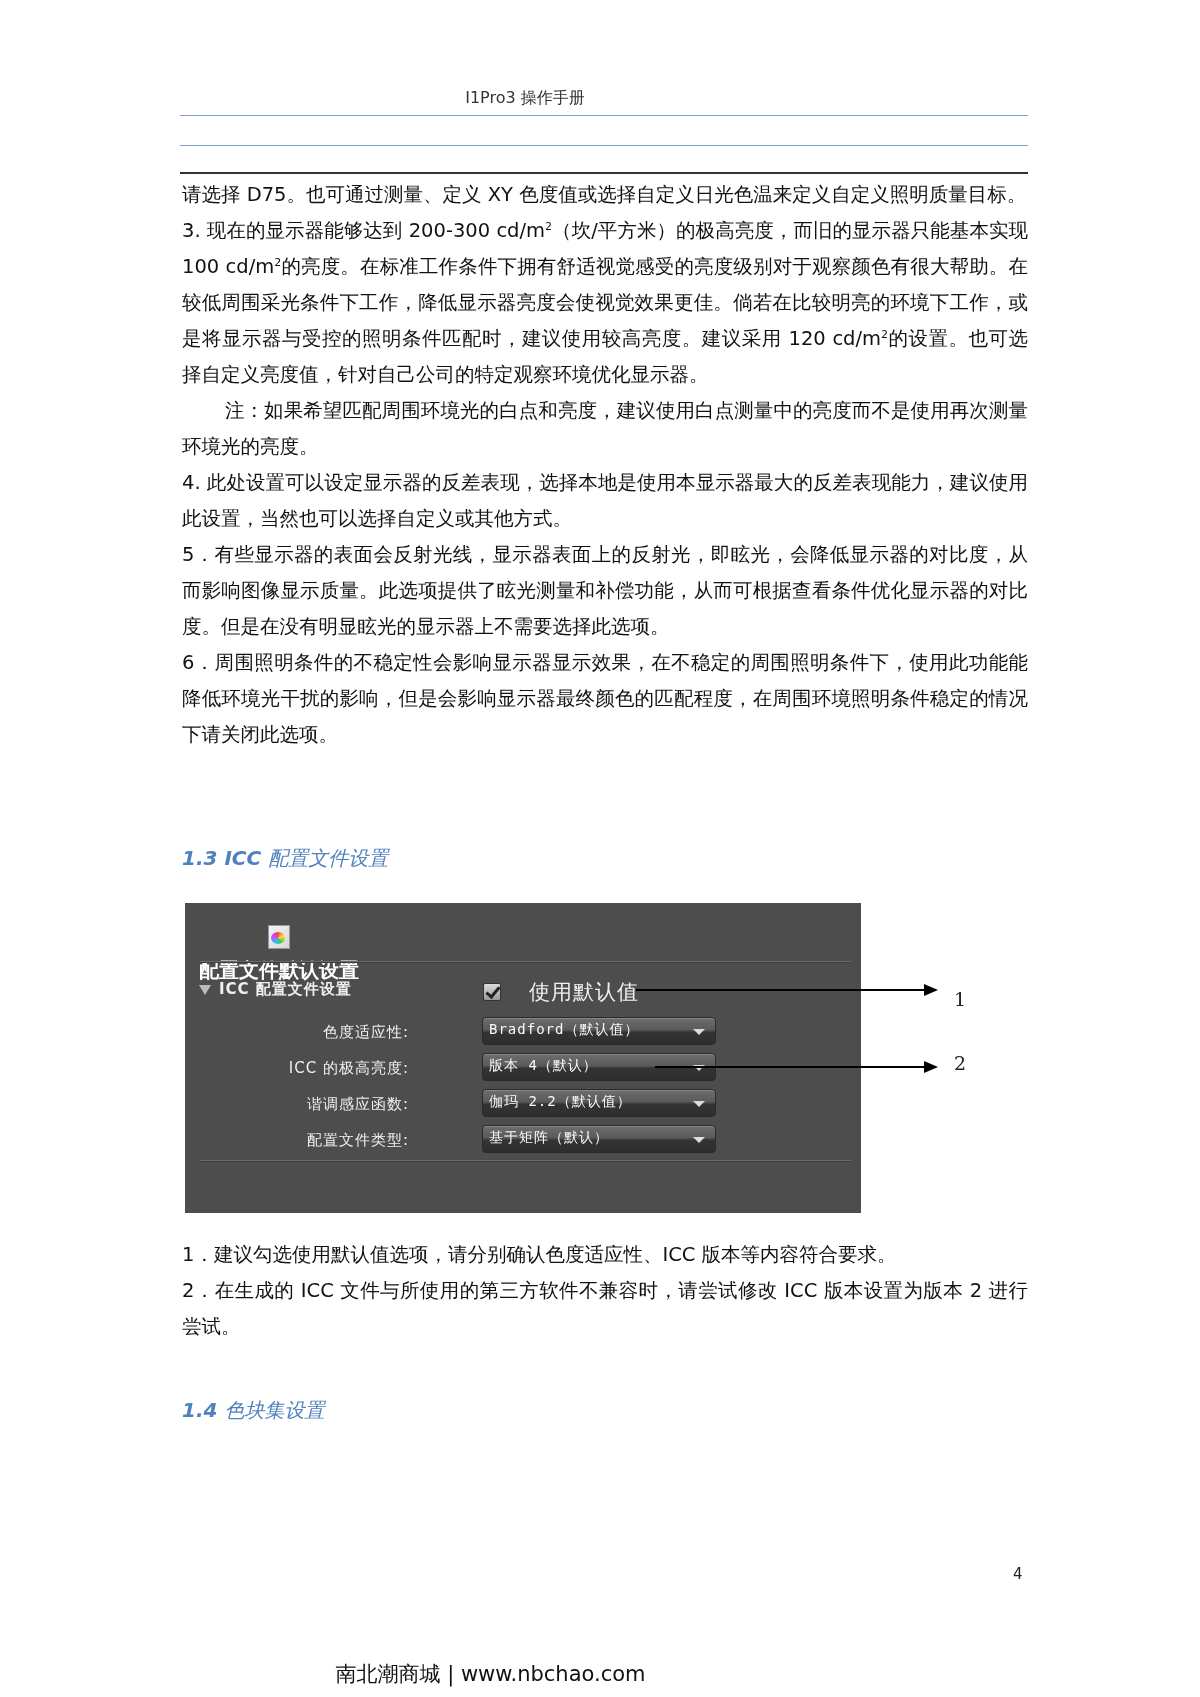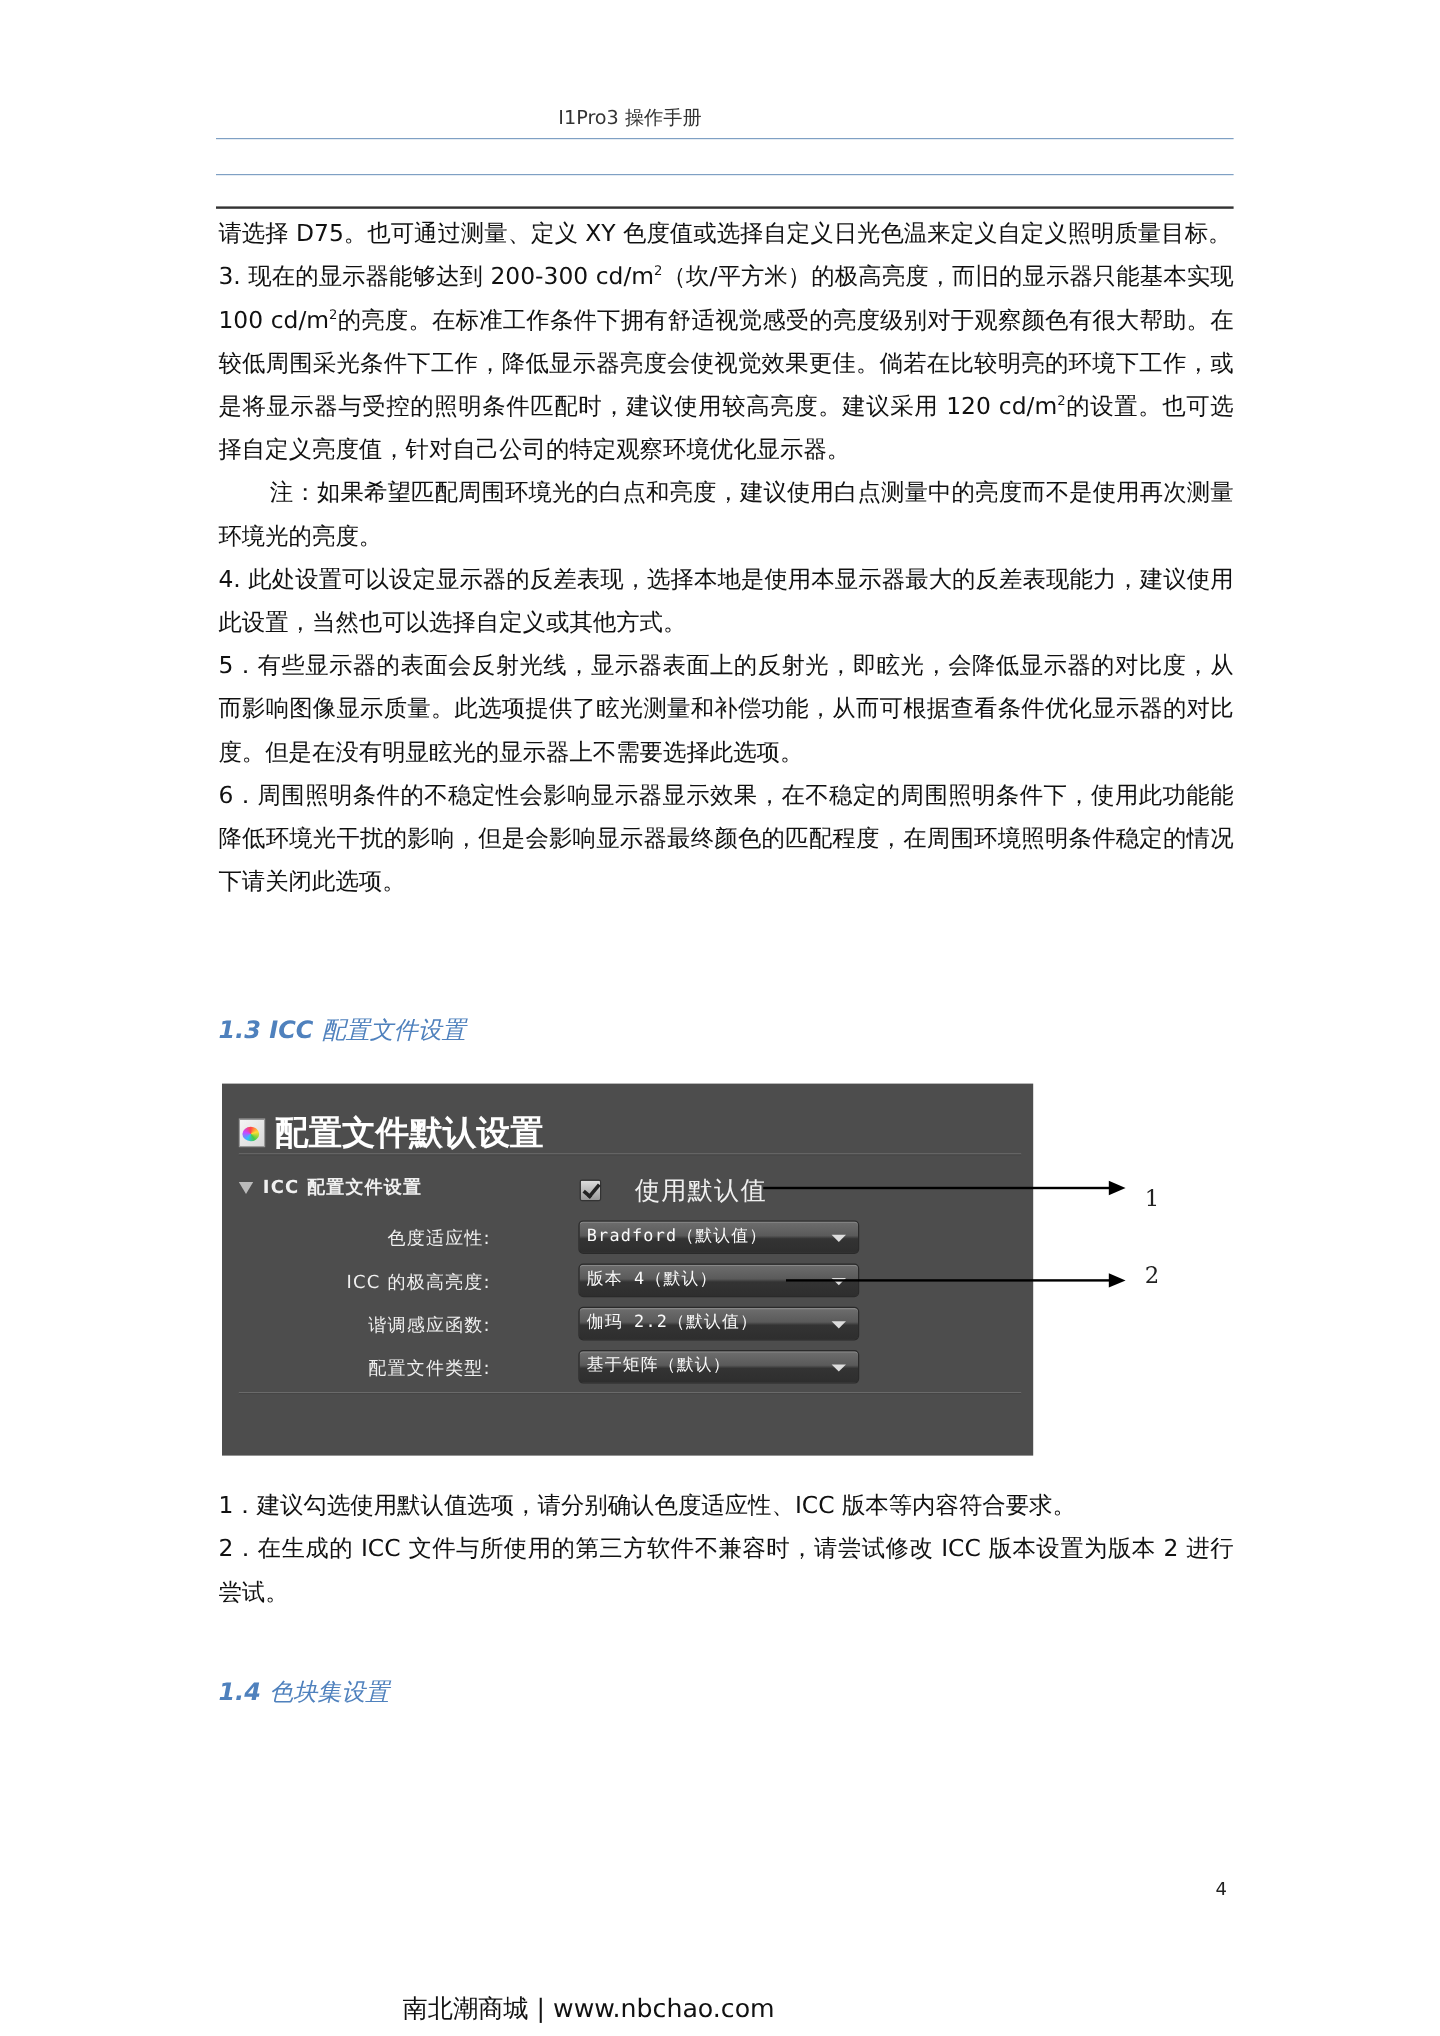--- a/index.html
+++ b/index.html
@@ -31,22 +31,22 @@
     font-weight: bold; color: #4f81bd;
   }
   .section-heading .cn { font-weight: normal; font-style: italic; }
 
   
   .dialog {
     position: absolute; left: 185px; top: 903px; width: 676px; height: 310px;
     background: #4d4d4d; color: #f0f0f0; font-family: "DejaVu Sans", sans-serif;
   }
   .dialog-title {
-    position: absolute; left: 14px; top: 22px; font-size: 28px; font-weight: bold; color: #fff;
-    display: flex; align-items: center; gap: 8px;
+    position: absolute; left: 14px; top: 22px; font-size: 20px; font-weight: bold; color: #fff;
+    display: flex; align-items: center; gap: 8px; flex-direction: column;
   }
   .dialog-icon {
     width: 20px; height: 22px; display: inline-block; position: relative;
     background: linear-gradient(135deg, #f5f5f5 0%, #d8d8d8 100%);
     border: 1px solid #999;
   }
   .dialog-icon::after {
     content: ""; position: absolute; left: 2px; top: 6px; width: 14px; height: 12px;
     background: conic-gradient(#f44, #fd3, #4c4, #3bf, #c4f, #f44);
     border-radius: 50%;

